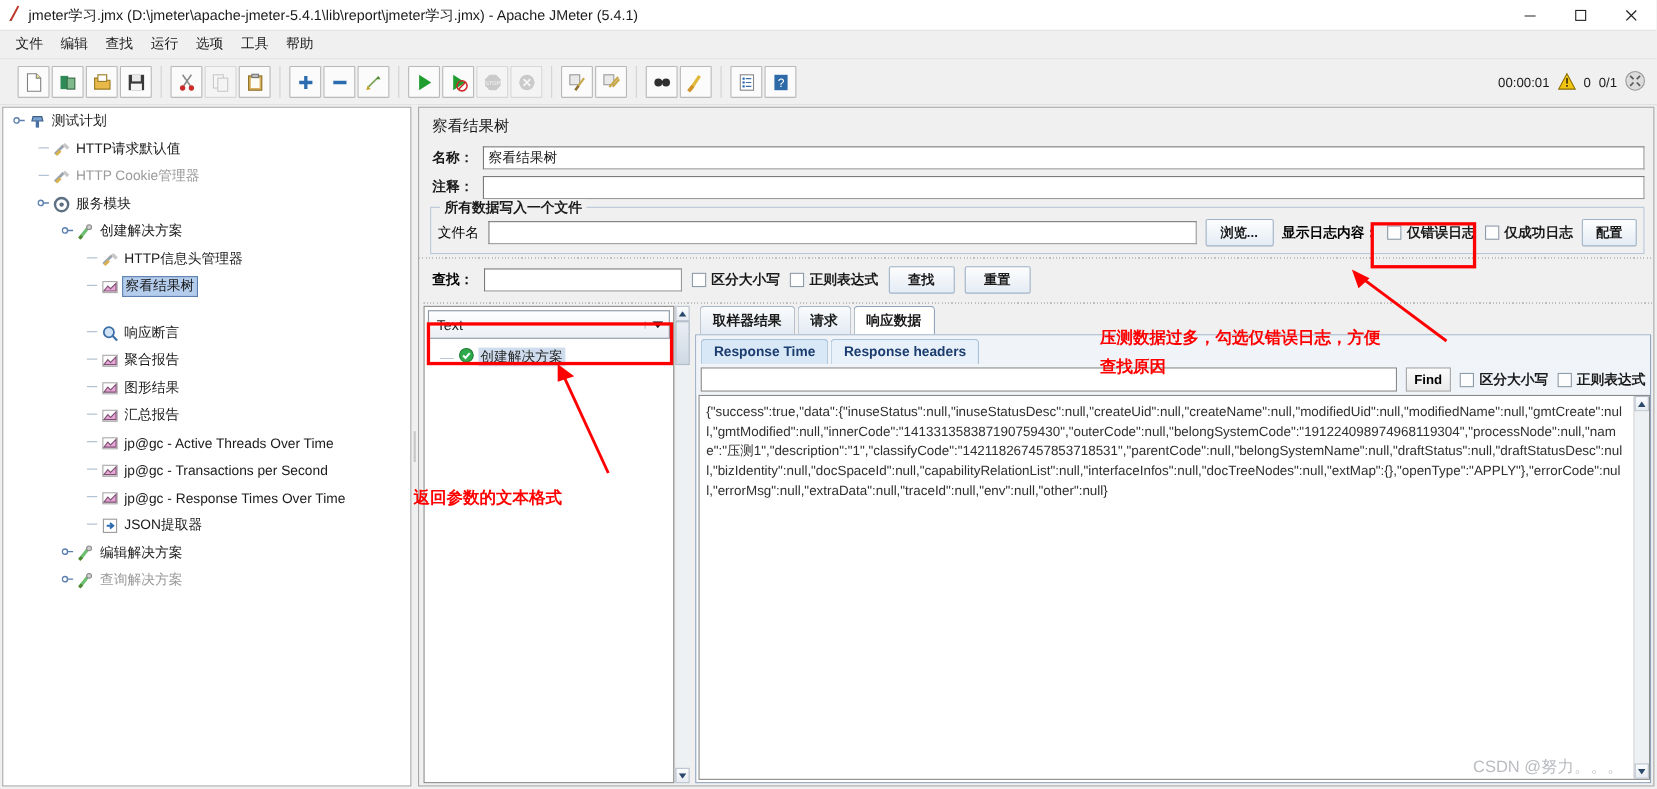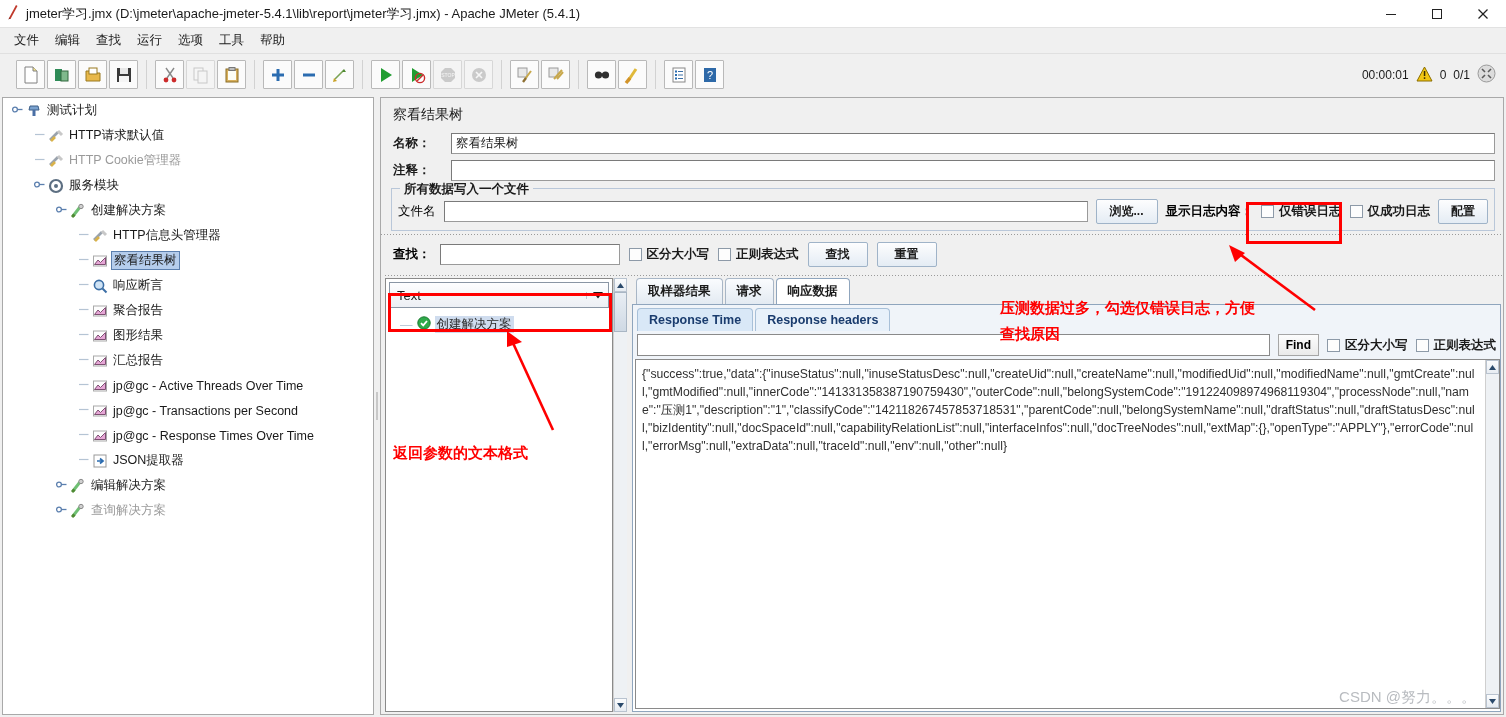--- a/index.html
+++ b/index.html
@@ -67,21 +67,21 @@
 
   #splitter { width:6px; background:#f0f0f0; cursor:col-resize; display:flex; align-items:center; justify-content:center;}
   #splitter .grip { width:2px; height:28px; background:#c8c8c8;}
 
   
   #rightpanel {
     flex:1; background:#f0f0f0; border:1px solid #a9a9a9; margin:2px 2px 2px 0;
     position:relative; overflow:hidden; display:flex; flex-direction:column;
   }
   .panel-title { font-size:14px; color:#1a1a1a; padding:8px 12px 6px 12px; }
-  .frow { display:flex; align-items:center; padding:3px 8px 3px 12px;gap:12px; }
+  .frow { display:flex; align-items:center; padding:3px 8px 3px 12px; }
   .flabel { font-size:12.5px; color:#1a1a1a; font-weight:bold; width:46px; flex:none; }
   .ftext {
     flex:1; height:21px; background:#fff; border:1px solid #9a9a9a;
     border-top-color:#7a7a7a; border-left-color:#7a7a7a;
     font-size:12.5px; color:#1a1a1a; padding:2px 4px; outline:none;
     font-family:"Liberation Sans", sans-serif;
   }
 
   
   .groupbox { margin:4px 8px 0 10px; border:1px solid #b9c7d9; position:relative; padding:10px 6px 6px 6px; }
@@ -465,21 +465,21 @@
               <line x1="1" y1="5.5" x2="10.5" y2="5.5" stroke="#b5c4d4" stroke-width="1.2"></line>
             </svg></span>
           <span class="ticon">
             <svg width="16" height="16" viewBox="0 0 16 16">
               <rect x="1.5" y="3" width="13" height="10" fill="#fdfdfd" stroke="#a9a9a9"></rect>
               <path d="M2.5 11.5 L6 7 L8.5 9.5 L13.5 4.5 L13.5 11.5 Z" fill="#e6a6d6" stroke="#7e4f72"></path>
             </svg>
           </span>
           <span class="tlabel sel">察看结果树</span>
         </div>
-        <div class="tnode" style="padding-left: 74px;">
+        <div class="tnode" style="padding-left: 74px; margin-top: 17px;">
           <span class="handle"><svg width="11" height="11" viewBox="0 0 11 11">
               <line x1="1" y1="5.5" x2="10.5" y2="5.5" stroke="#b5c4d4" stroke-width="1.2"></line>
             </svg></span>
           <span class="ticon">
             <svg width="16" height="16" viewBox="0 0 16 16">
               <circle cx="7" cy="7" r="4.6" fill="#cfe3f5" stroke="#3b6ea5" stroke-width="1.6"></circle>
               <line x1="10.5" y1="10.5" x2="14.5" y2="14.5" stroke="#3b6ea5" stroke-width="2"></line>
             </svg>
           </span>
           <span class="tlabel">响应断言</span>
@@ -750,17 +750,17 @@
 <svg class="arrow-svg" style="left:495px; top:325px;" width="80" height="110" viewBox="0 0 80 110">
   <line x1="58" y1="105" x2="18" y2="18" stroke="#ff0000" stroke-width="2.6"></line>
   <polygon points="12,6 27,17 12,22" fill="#ff0000"></polygon>
 </svg>
 
 <div class="anno" style="left:1000px; top:295px;">
   <div>压测数据过多，勾选仅错误日志，方便</div>
   <div>查找原因</div>
 </div>
 
-<div class="anno" style="left:393px; top:440px;">
+<div class="anno" style="left:376px; top:440px;">
   <div>返回参数的文本格式</div>
 </div>
 
 <div id="watermark">CSDN @努力。。。</div>
 
 </body></html>

